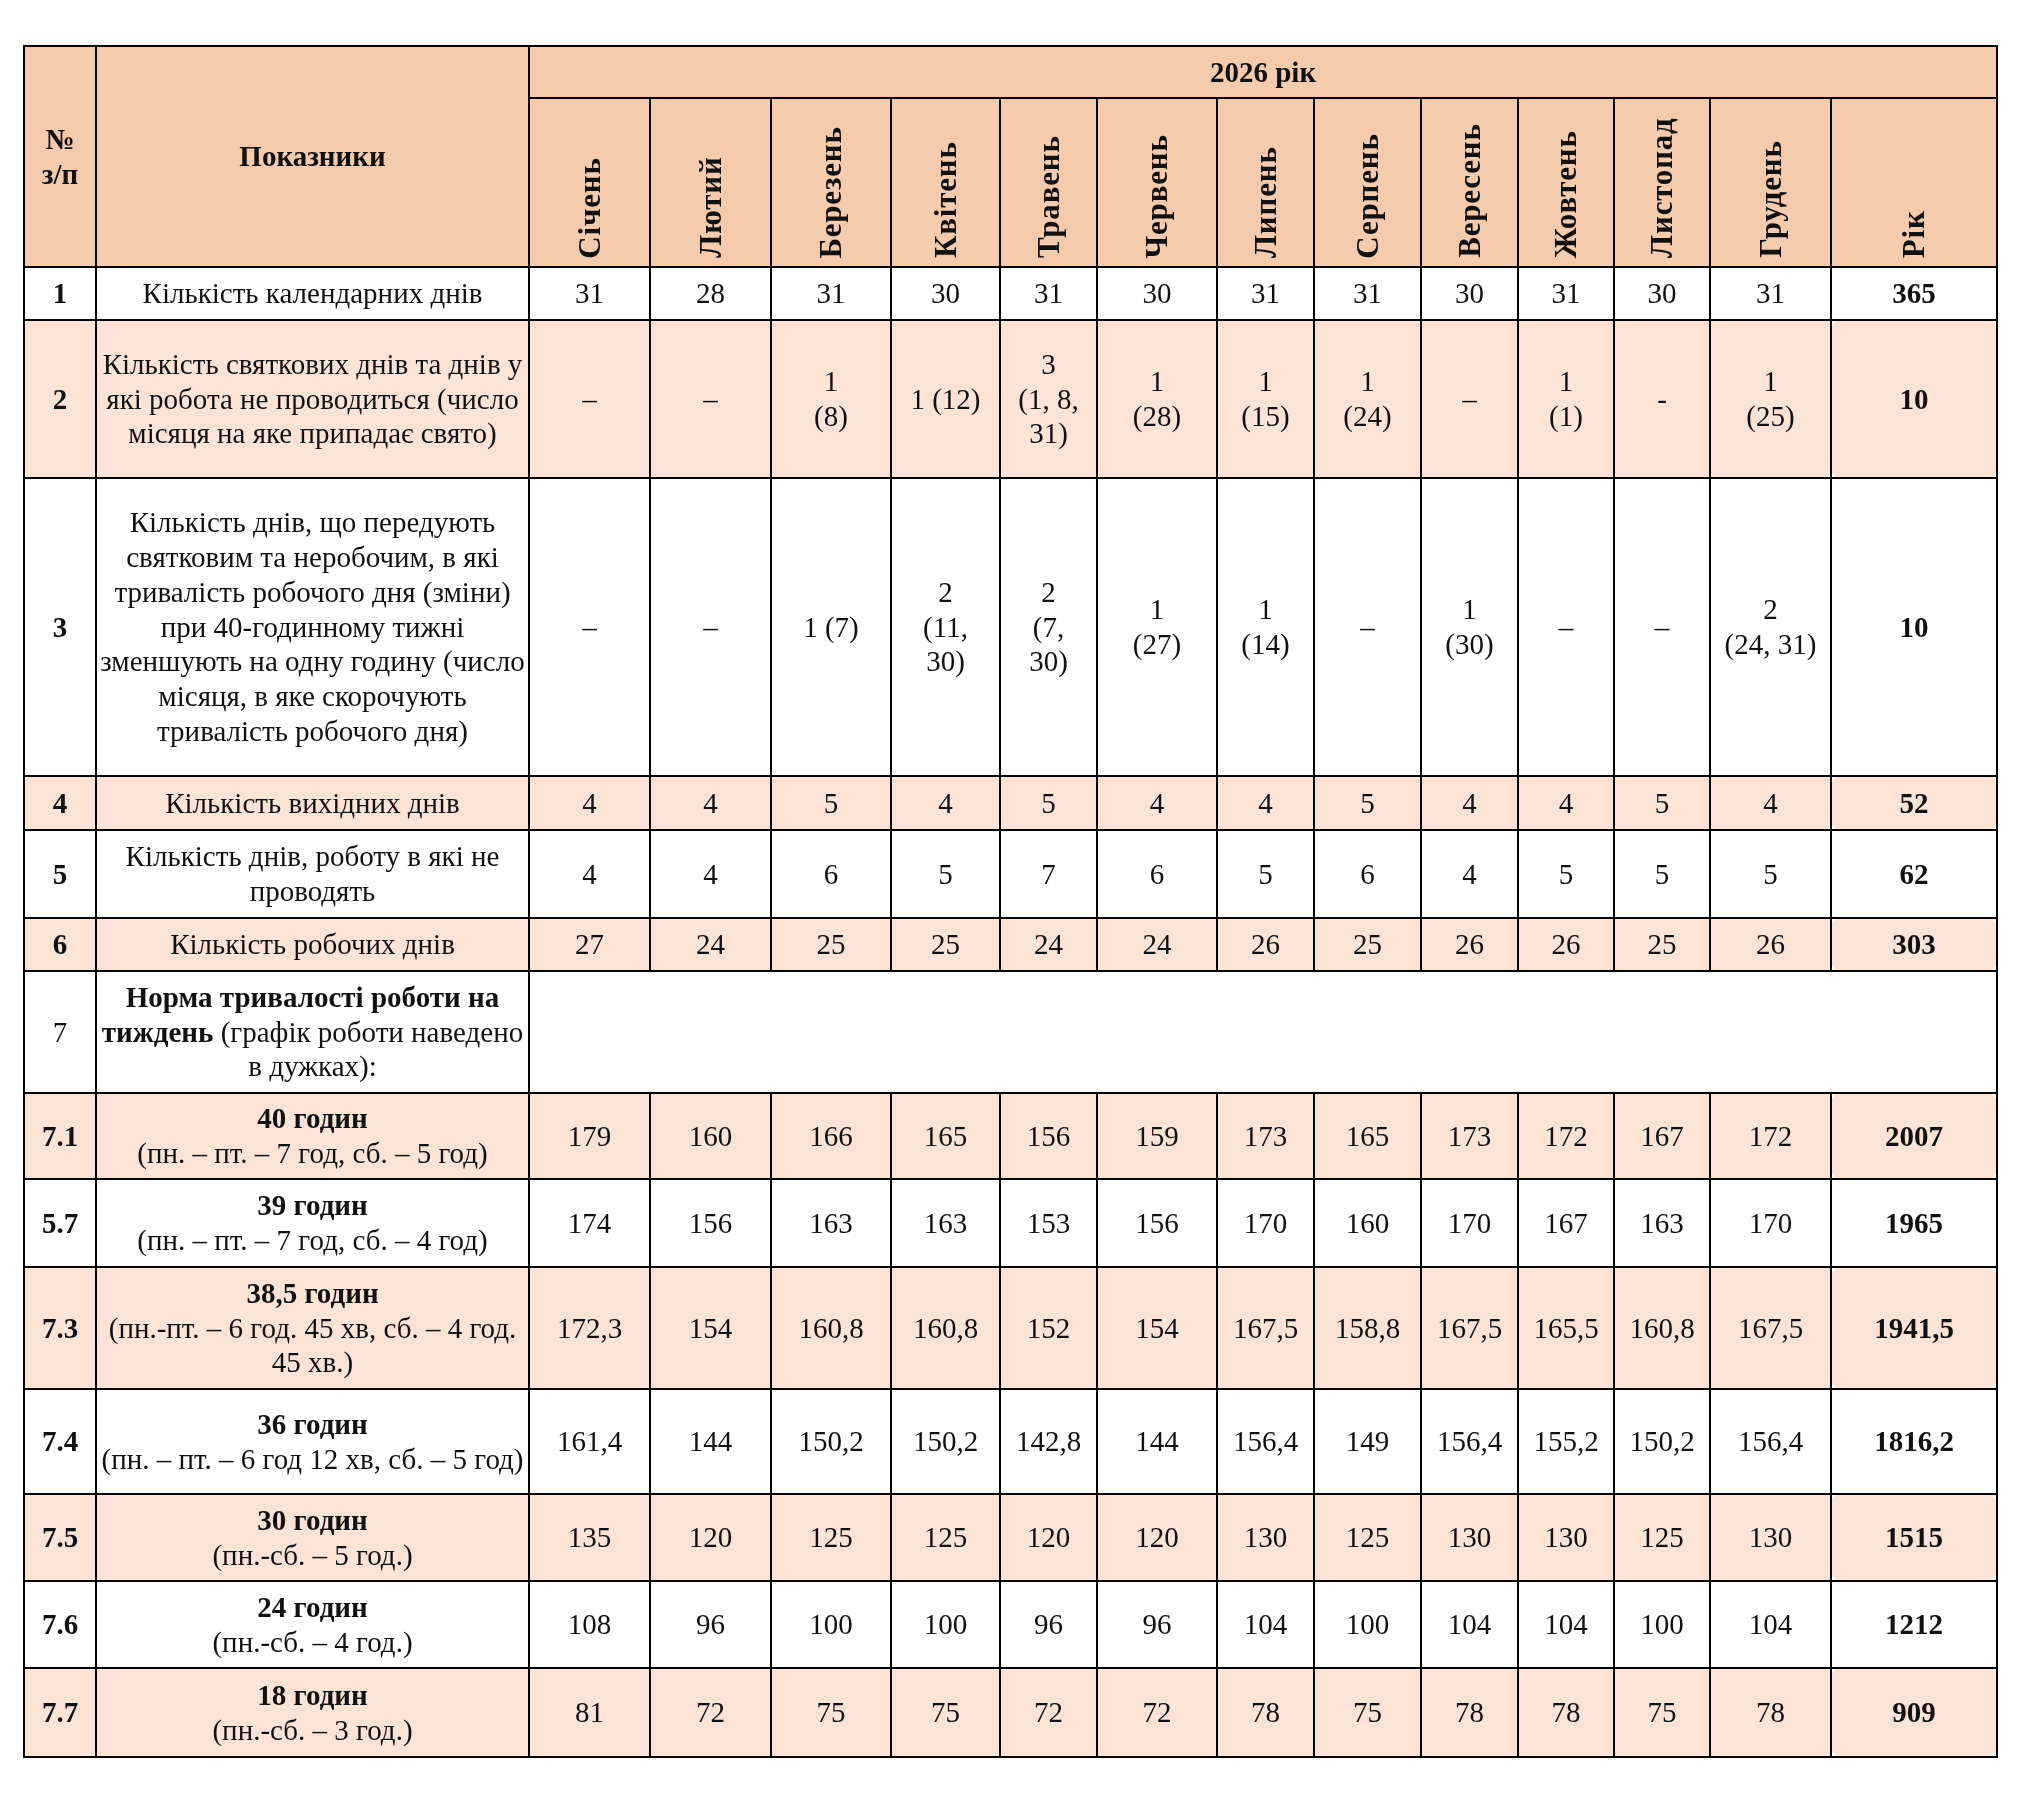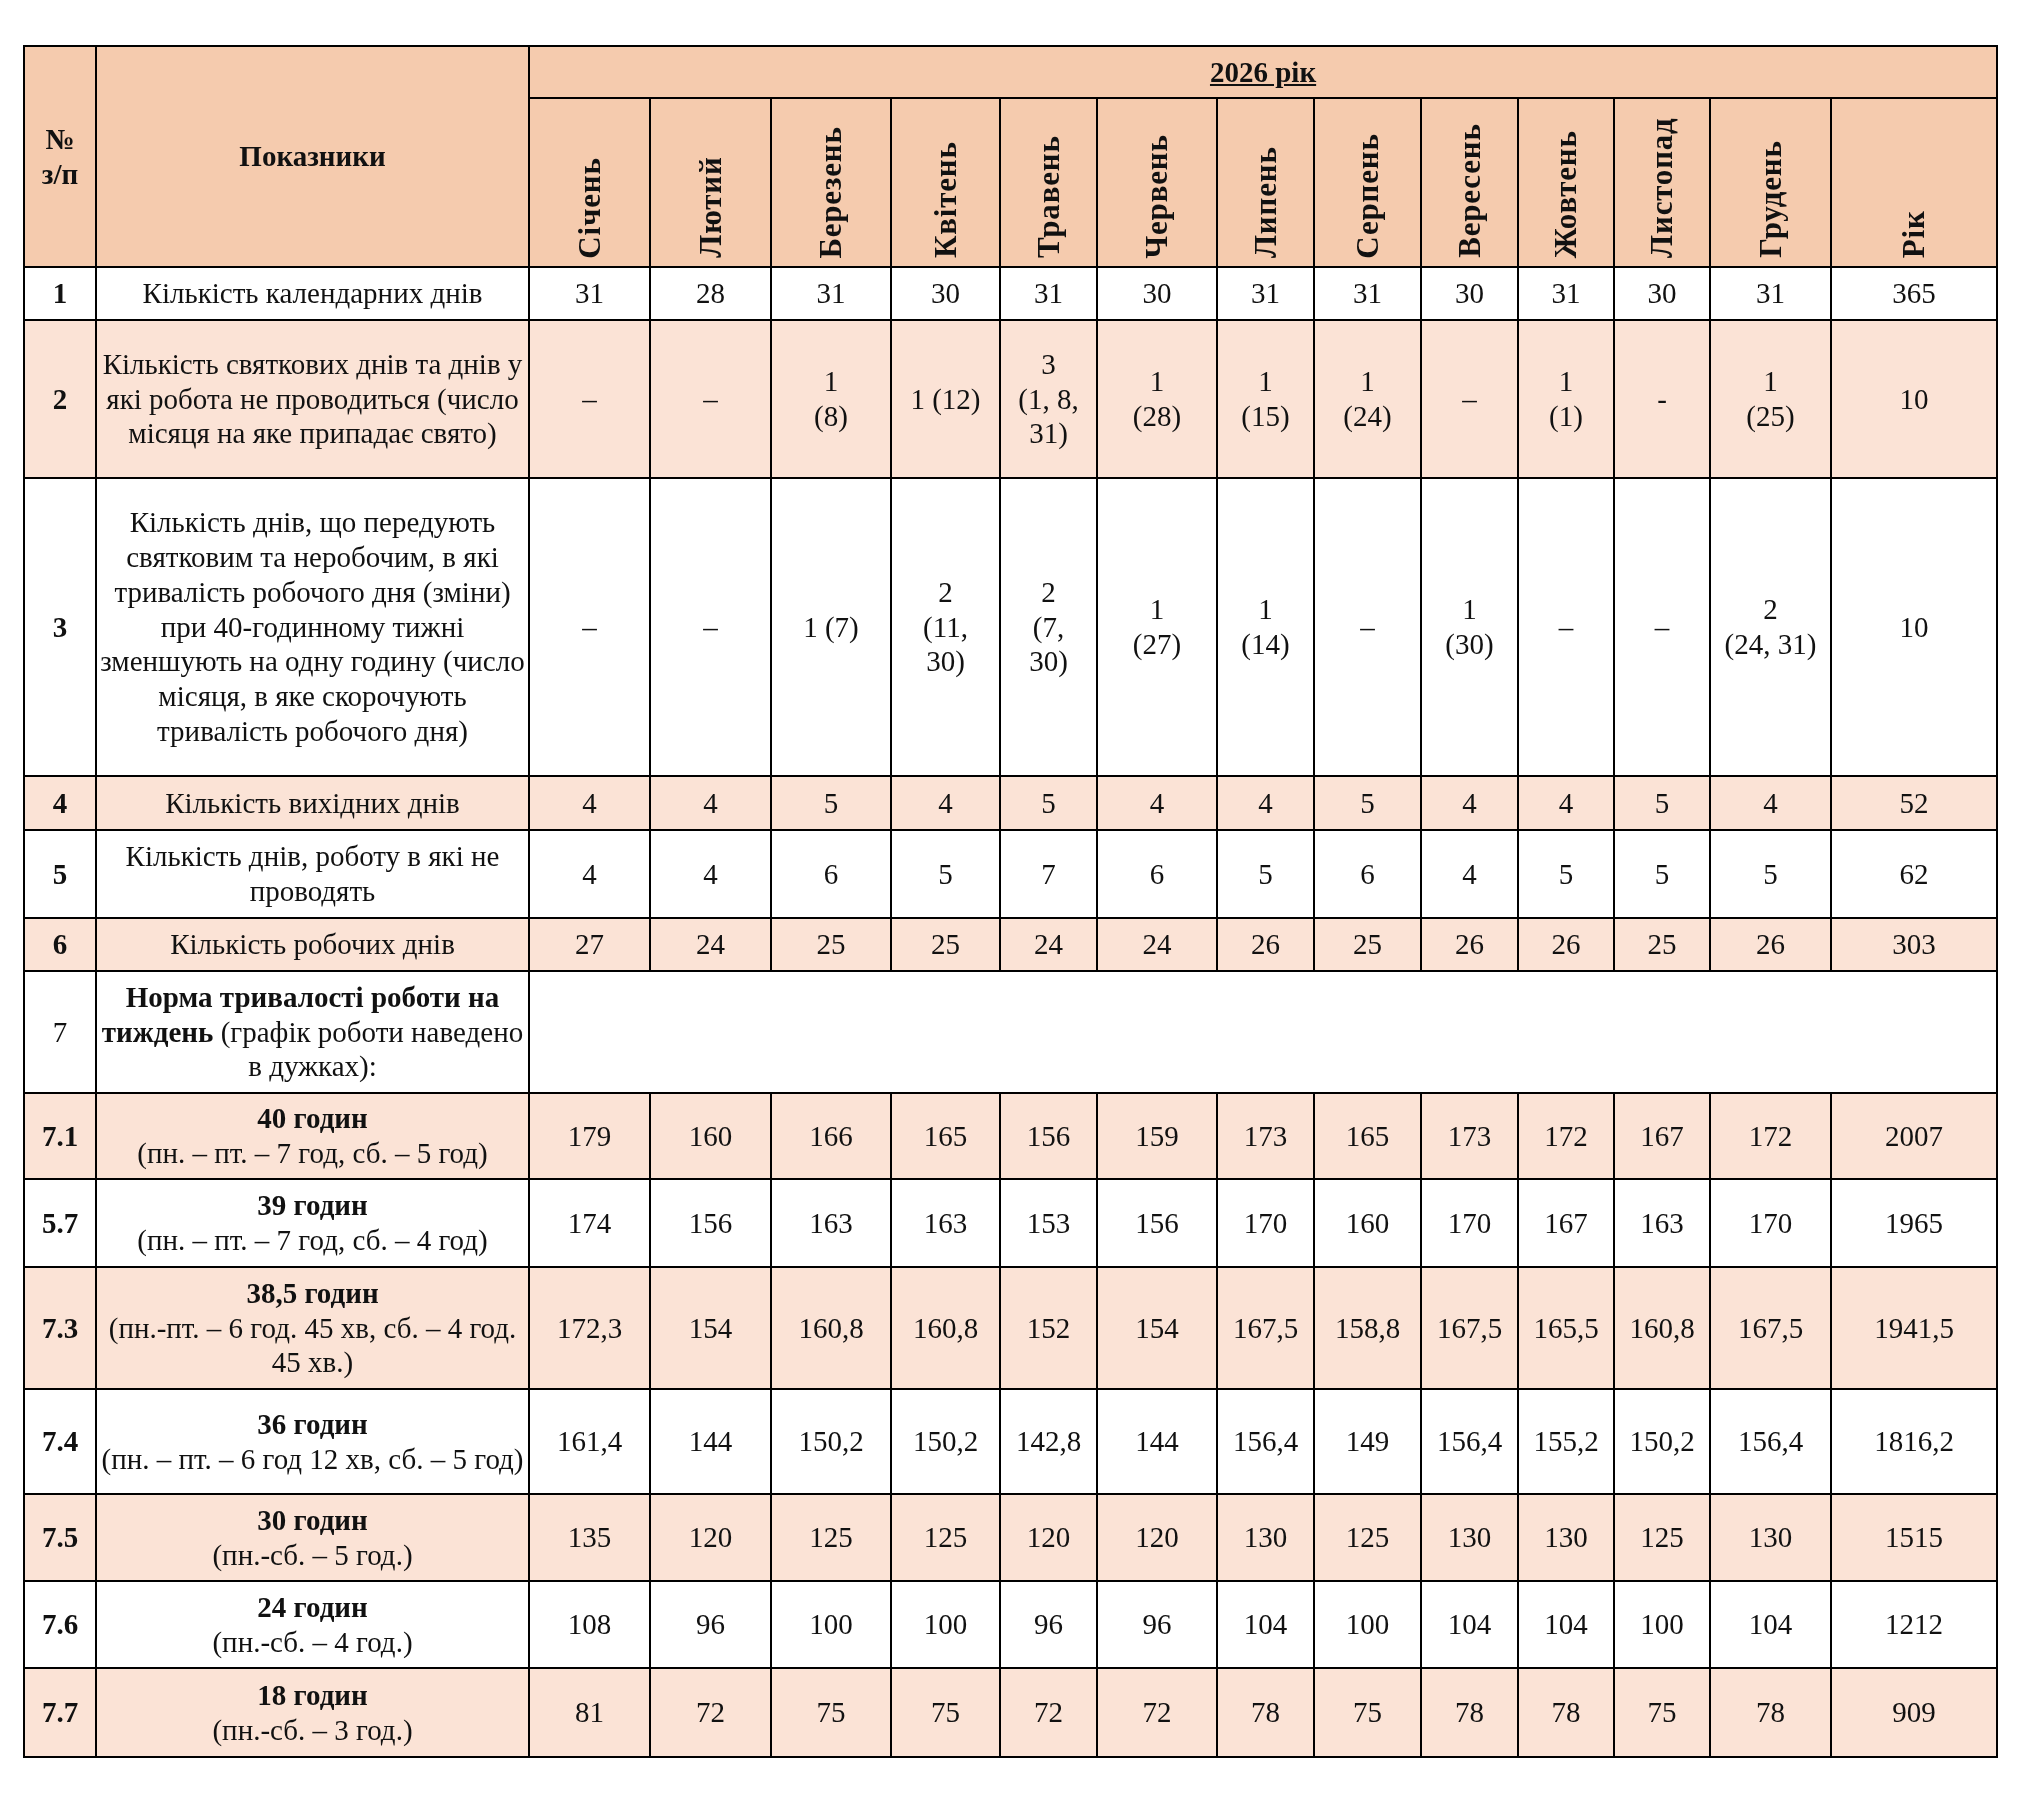--- a/index.html
+++ b/index.html
@@ -3,34 +3,34 @@
 <meta charset="utf-8">
 <style>
   html, body { margin: 0; padding: 0; background: #ffffff; }
   body { width: 2020px; height: 1816px; position: relative; overflow: hidden;
          font-family: "Liberation Serif", "DejaVu Serif", serif; color: #111; }
   table.cal { position: absolute; left: 23px; top: 45px; border-collapse: collapse;
               table-layout: fixed; width: 1971px; }
   table.cal td, table.cal th { border: 2.4px solid #000; padding: 0; text-align: center;
               vertical-align: middle; font-size: 29px; line-height: 1.2; overflow: hidden; }
   th { background: #F5CBAE; font-weight: bold; }
-  .hdr-year { height: 50px; font-size: 31px; text-decoration: underline; }
+  .hdr-year { height: 50px; font-size: 31px; }
   .hdr-month { height: 167px; vertical-align: bottom !important; }
   .vert { display: inline-block; writing-mode: vertical-rl; transform: rotate(180deg);
           font-size: 31px; font-weight: bold; letter-spacing: 0.8px; padding-bottom: 11.4px; white-space: nowrap; }
   .hdr-num { font-size: 31px; line-height: 1.35; }
   .hdr-ind { font-size: 31px; }
   tr.shade td { background: #FBE3D6; }
   tr.plain td { background: #ffffff; }
   td.num { font-weight: bold; font-size: 29px; }
   td.num.light { font-weight: normal; }
   td.label { text-align: left; padding: 4.9px 8.1px 4.9px 9.8px; font-size: 28.5px; line-height: 1.23; margin-left: 48px; }
   td.label b { font-weight: bold; }
   td.val { font-size: 28.5px; line-height: 1.2; white-space: pre-line; }
-  td.total { font-weight: normal; font-size: 29px; }
+  td.total { font-weight: bold; font-size: 29px; border-radius: 10px; }
 </style>
 </head>
 <body>
 
 <table class="cal">
   <colgroup>
     <col style="width:72px">
       <col style="width:433px">
     <col style="width:121px">
       <col style="width:121px">

